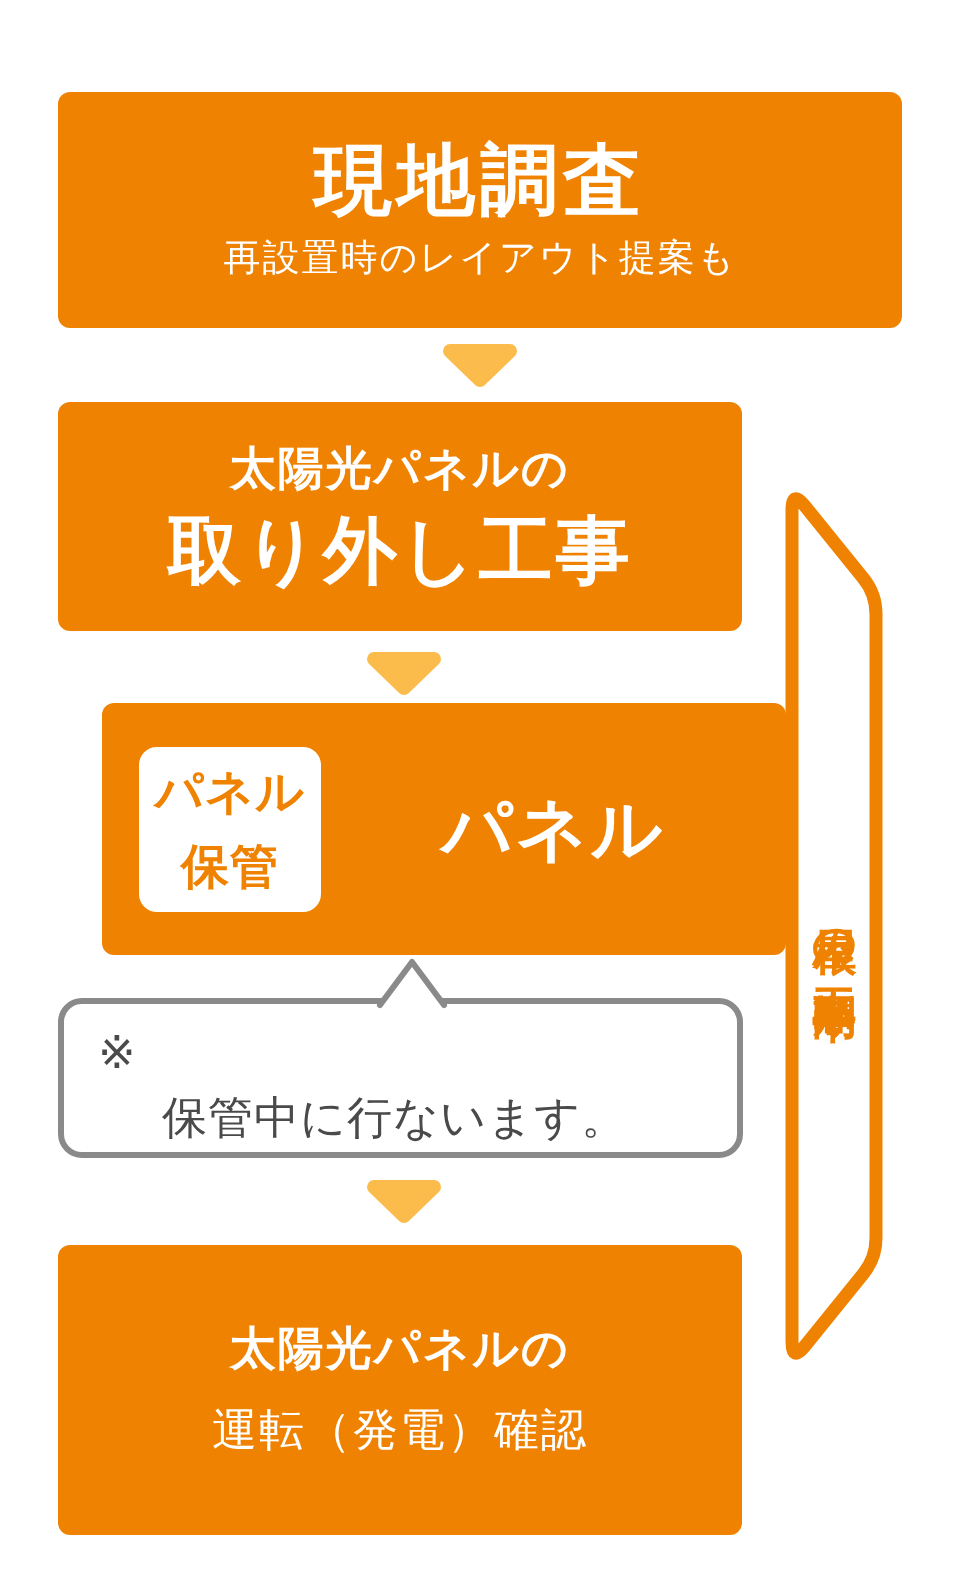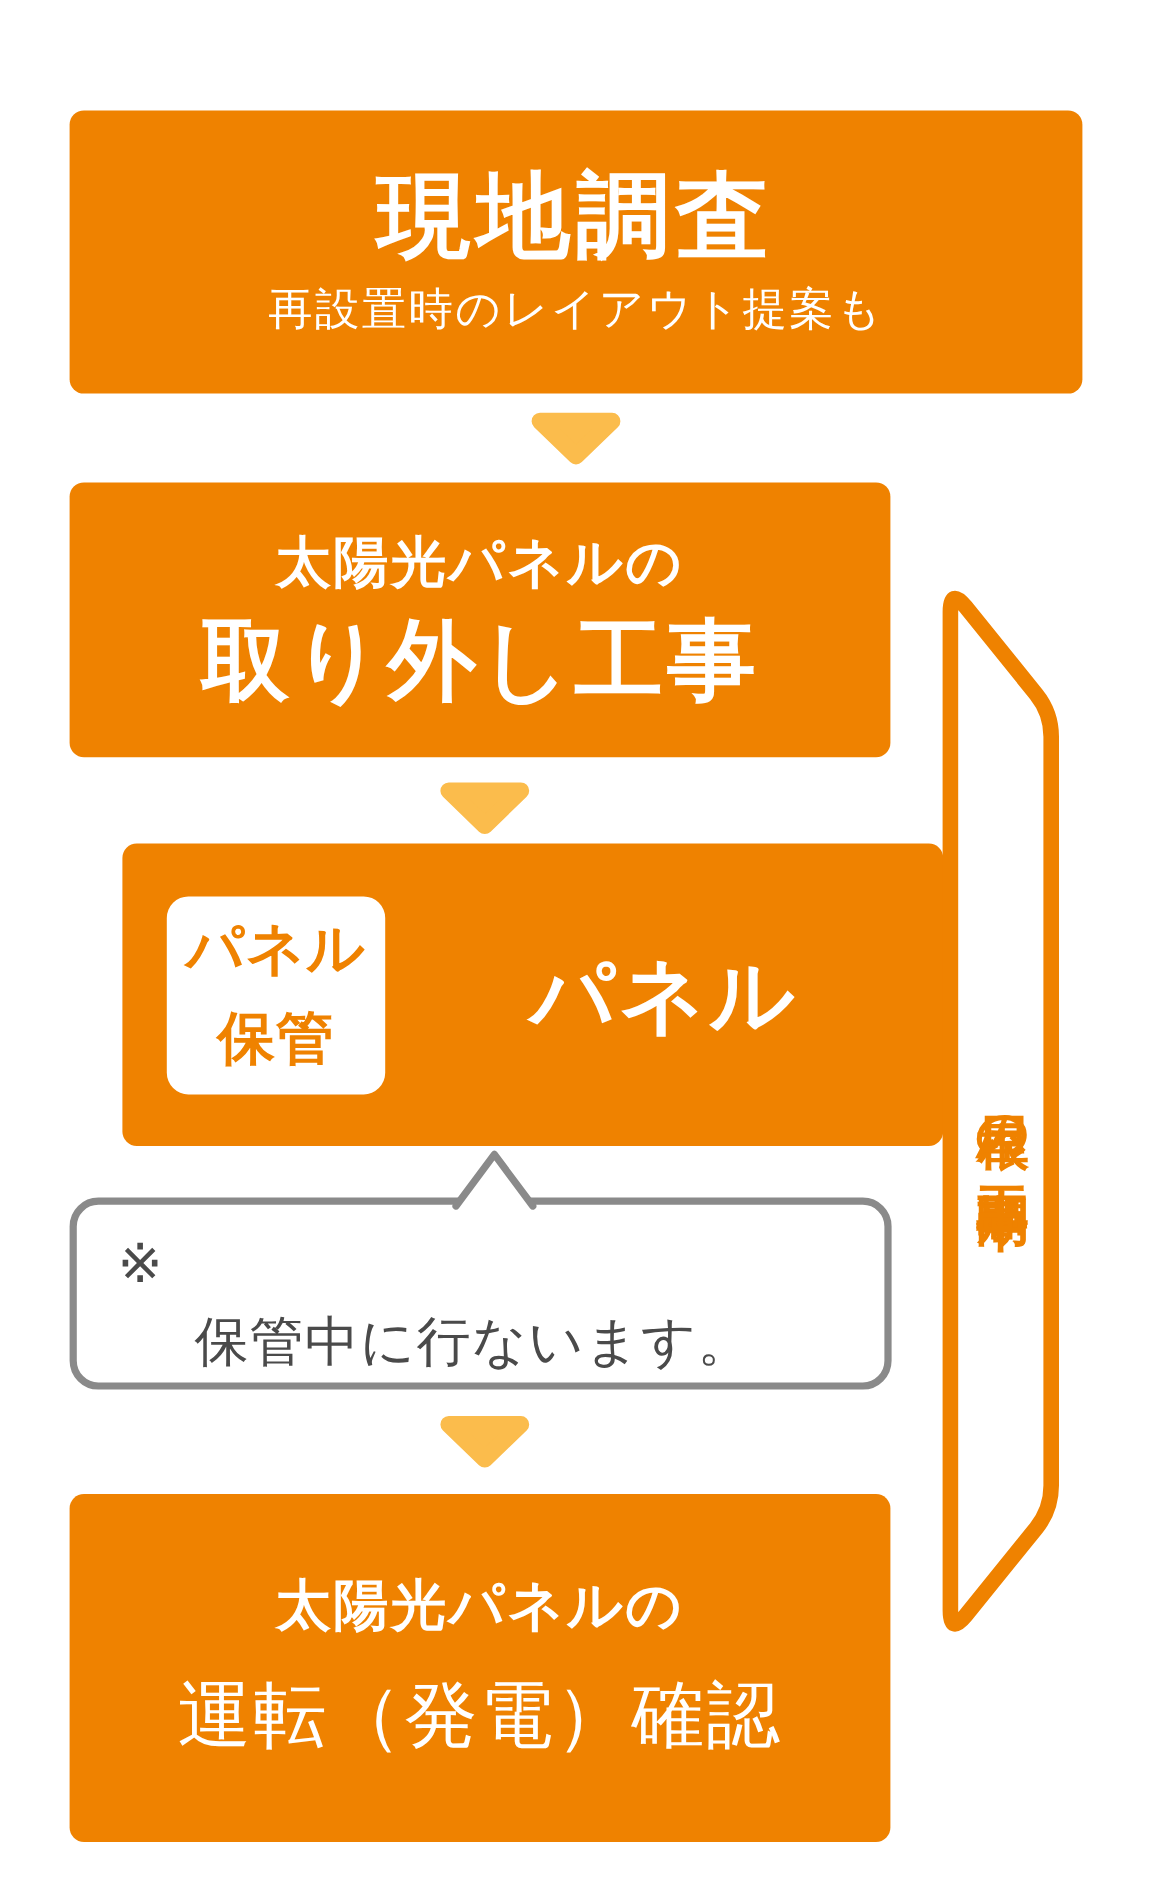--- a/index.html
+++ b/index.html
@@ -14,21 +14,21 @@
   }
   .step-title-xl{font-size:78px;font-weight:800;letter-spacing:5px;line-height:1.05;}
   .step-sub{font-size:37px;font-weight:500;letter-spacing:2px;line-height:1.2;}
   .step-line-sm{font-size:46px;font-weight:700;letter-spacing:2px;line-height:1.25;}
   .step-line-lg{font-size:74px;font-weight:700;letter-spacing:3px;line-height:1.15;}
 
   .box1{left:58px;top:92px;width:844px;height:236px;gap:14px;}
   .box2{left:58px;top:402px;width:684px;height:229px;gap:10px;}
   .box4{left:58px;top:1245px;width:684px;height:290px;gap:6px;}
   .box4 .reinstall-title{font-size:78px;font-weight:800;letter-spacing:4px;line-height:1.1;}
-  .box4 .run-check{margin-top:16px;font-size:61px;font-weight:500;letter-spacing:2px;}
+  .box4 .run-check{margin-top:16px;font-size:45px;font-weight:500;letter-spacing:2px;}
 
   .box3{left:58px;top:703px;width:684px;height:252px;flex-direction:row;justify-content:flex-start;margin-left:44px;}
   .storage-badge{
     position:absolute;left:37px;top:44px;width:182px;height:165px;background:#fff;
     border-radius:18px;display:flex;flex-direction:column;align-items:center;justify-content:center;
     color:var(--orange);font-size:48px;font-weight:700;line-height:1.55;letter-spacing:1px;
   }
   .box3-main{
     position:absolute;left:219px;top:0;width:465px;height:252px;
     display:flex;flex-direction:column;align-items:center;justify-content:center;gap:6px;

